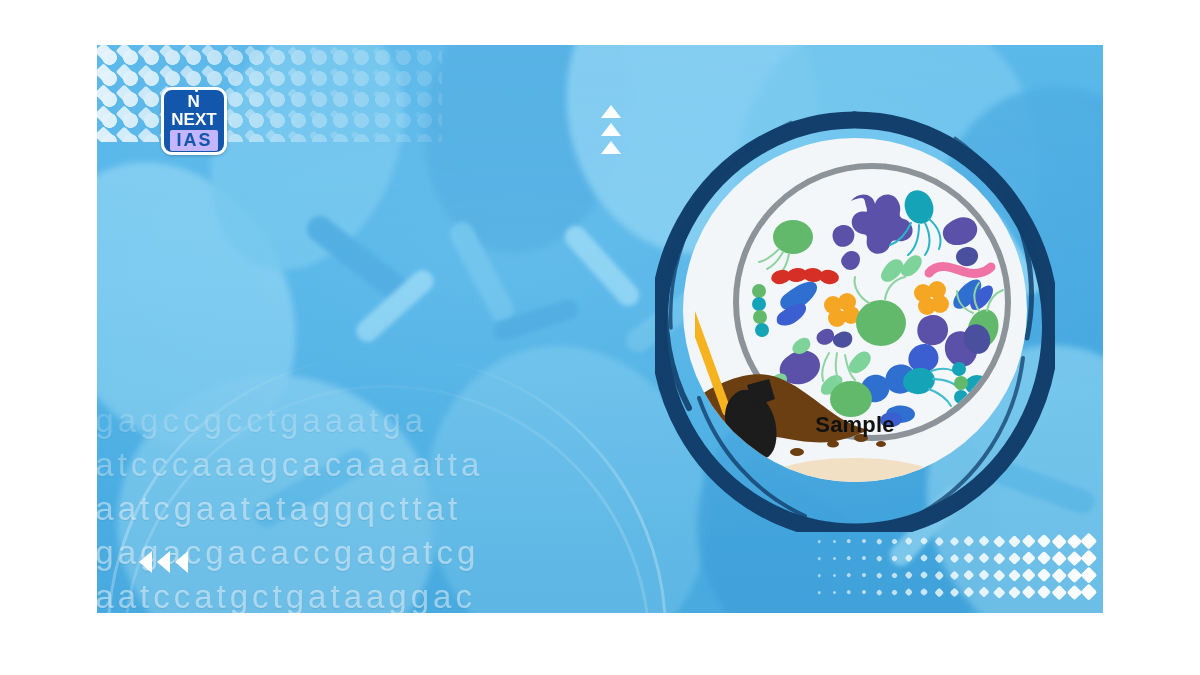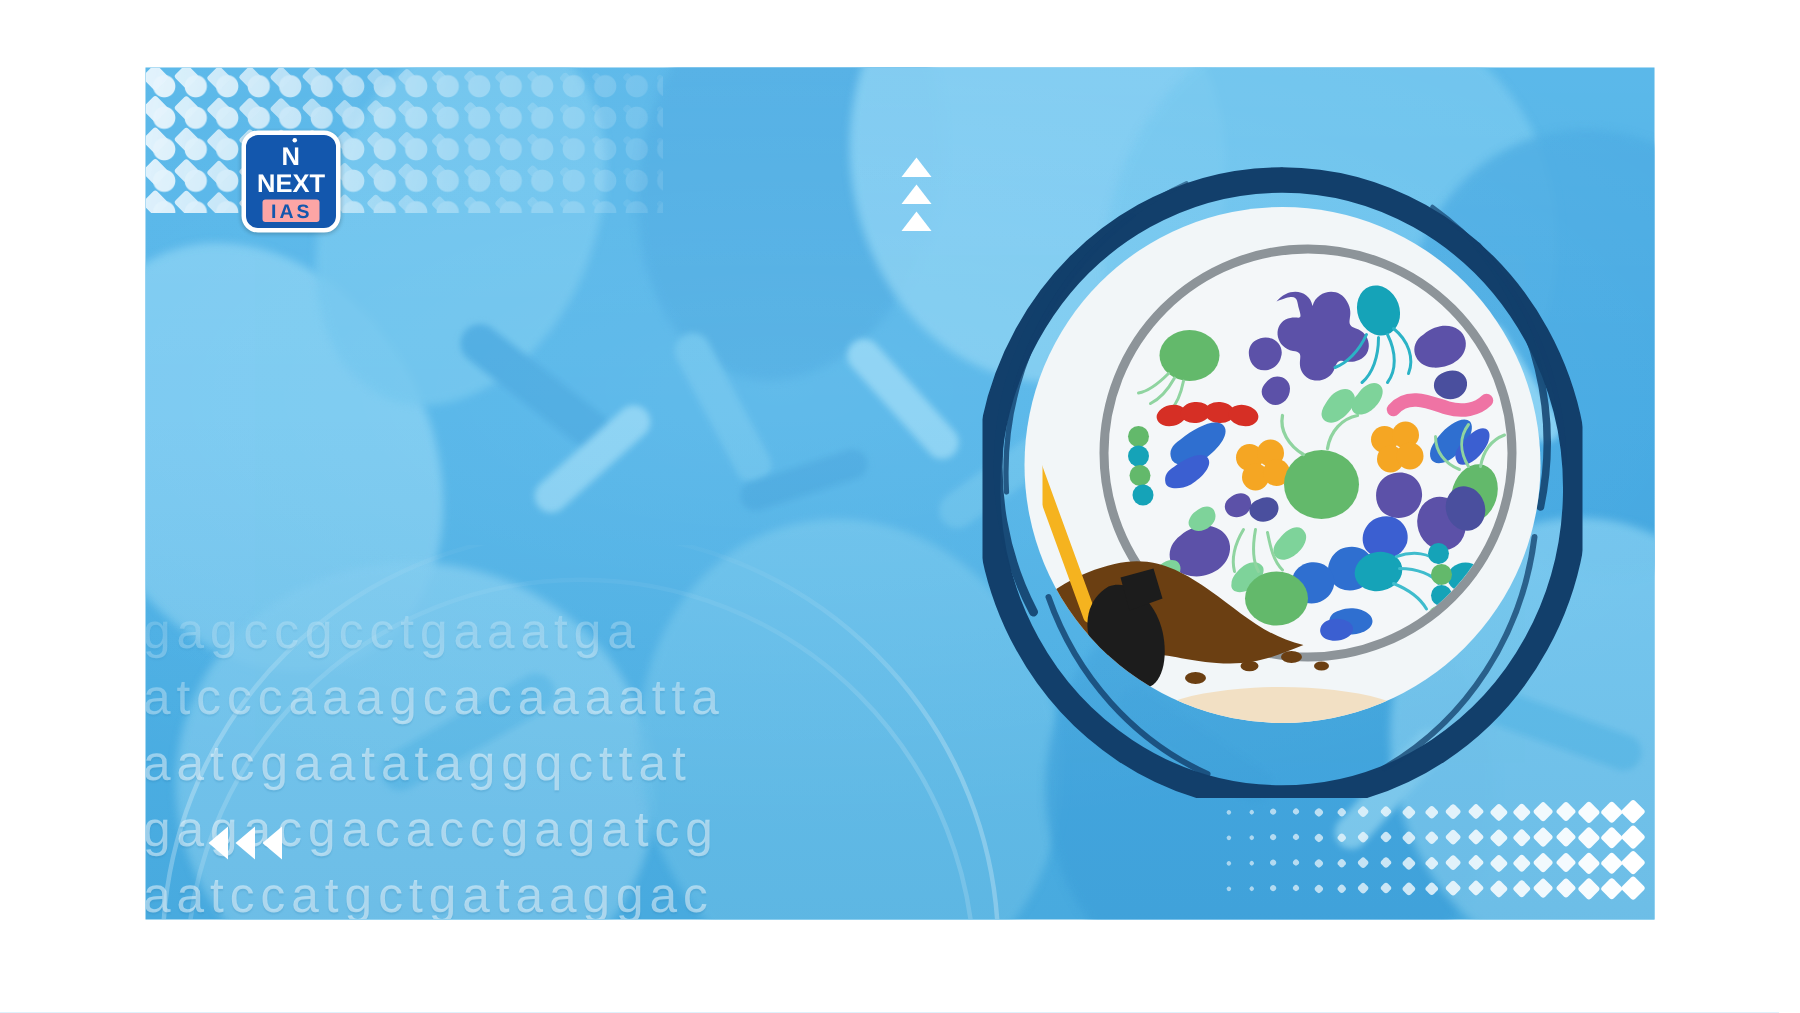--- a/index.html
+++ b/index.html
@@ -95,23 +95,23 @@
     letter-spacing:.5px;
     line-height:1;
   }
   #logo .l-n{ font-size:17px; position:relative; }
   #logo .l-n .dot{
     position:absolute; top:-4px; right:2px;
     width:3px; height:3px; background:#fff; border-radius:50%;
   }
   #logo .l-next{ font-size:17px; letter-spacing:0px; }
   #logo .l-ias{
-    background:#fca5a5;
+    background:#c4b5fd;
     color:#1357ad;
-    font-size:13px;
+    font-size:18px;
     font-weight:700;
     letter-spacing:2px;
     padding:1px 5px 1px 6px;
     border-radius:2px;
     line-height:1.05;
     margin-top:1px;
   }
 
   
   #tris{ position:absolute; left:504px; top:60px; }
@@ -623,17 +623,18 @@
         <div id="shovel">
           <svg viewBox="0 0 140 200" xmlns="http://www.w3.org/2000/svg">
             <rect x="6" y="-4" width="9" height="130" rx="4" fill="#f5b31f" transform="rotate(-20 10 60)"></rect>
             <path d="M44 98 C30 106 26 124 34 140 C42 156 56 168 68 166 C80 164 84 146 80 128 C76 110 60 92 44 98 Z" fill="#1c1c1c"></path>
             <path d="M52 92 L74 86 L80 106 L58 114 Z" fill="#1c1c1c"></path>
           </svg>
         </div>
 
         <div id="sand"></div>
 
+        <div id="sample-label">Sample</div>
       </div>
     </div>
 
   </div>
 </div>
 
 </body></html>

